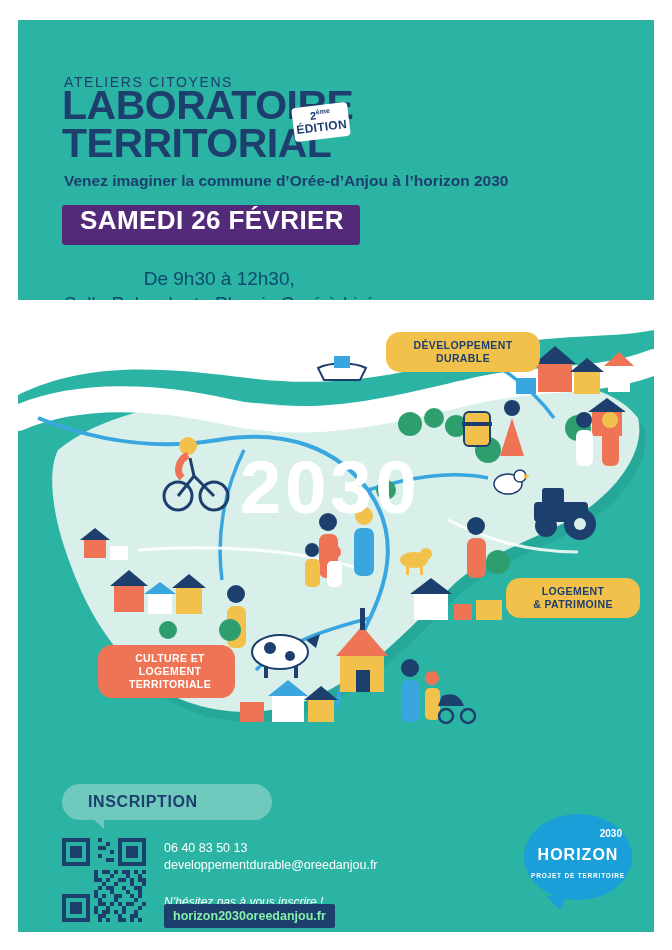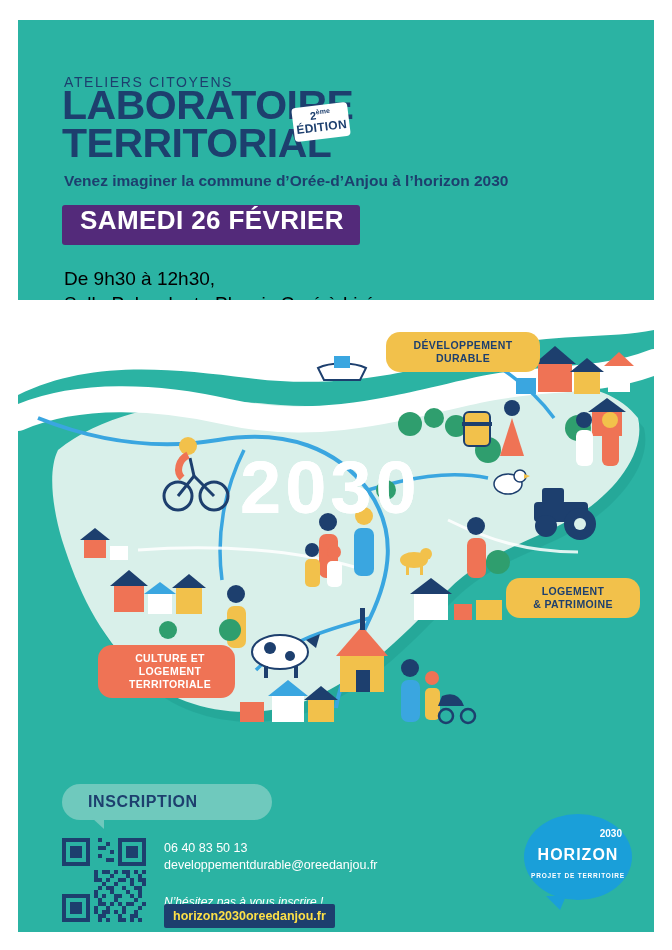--- a/index.html
+++ b/index.html
@@ -94,24 +94,25 @@
     font-size: 26px;
     font-weight: bold;
     letter-spacing: 0.4px;
     padding: 0 16px 9px 18px;
     border-radius: 3px;
   }
   .when {
     position: absolute;
     left: 46px;
     top: 246px;
-    color: #000000;
+    color: #0c4a6e;
     font-size: 19px;
     line-height: 25px;
     font-weight: normal;
+    text-align: center;
   }
   
   .map-wrap {
     position: absolute;
     left: 0;
     top: 280px;
     width: 636px;
     height: 470px;
   }
   .big-year {
@@ -205,21 +206,21 @@
   .contact .note {
     font-style: italic;
     margin-top: 20px;
     font-size: 12px;
   }
   .weburl {
     position: absolute;
     left: 146px;
     top: 884px;
     background: #1d3f6e;
-    color: #fde047;
+    color: #86efac;
     font-size: 12.5px;
     font-weight: bold;
     padding: 5px 9px;
     border-radius: 2px;
   }
   
   .logo {
     position: absolute;
     right: 22px;
     bottom: 18px;

